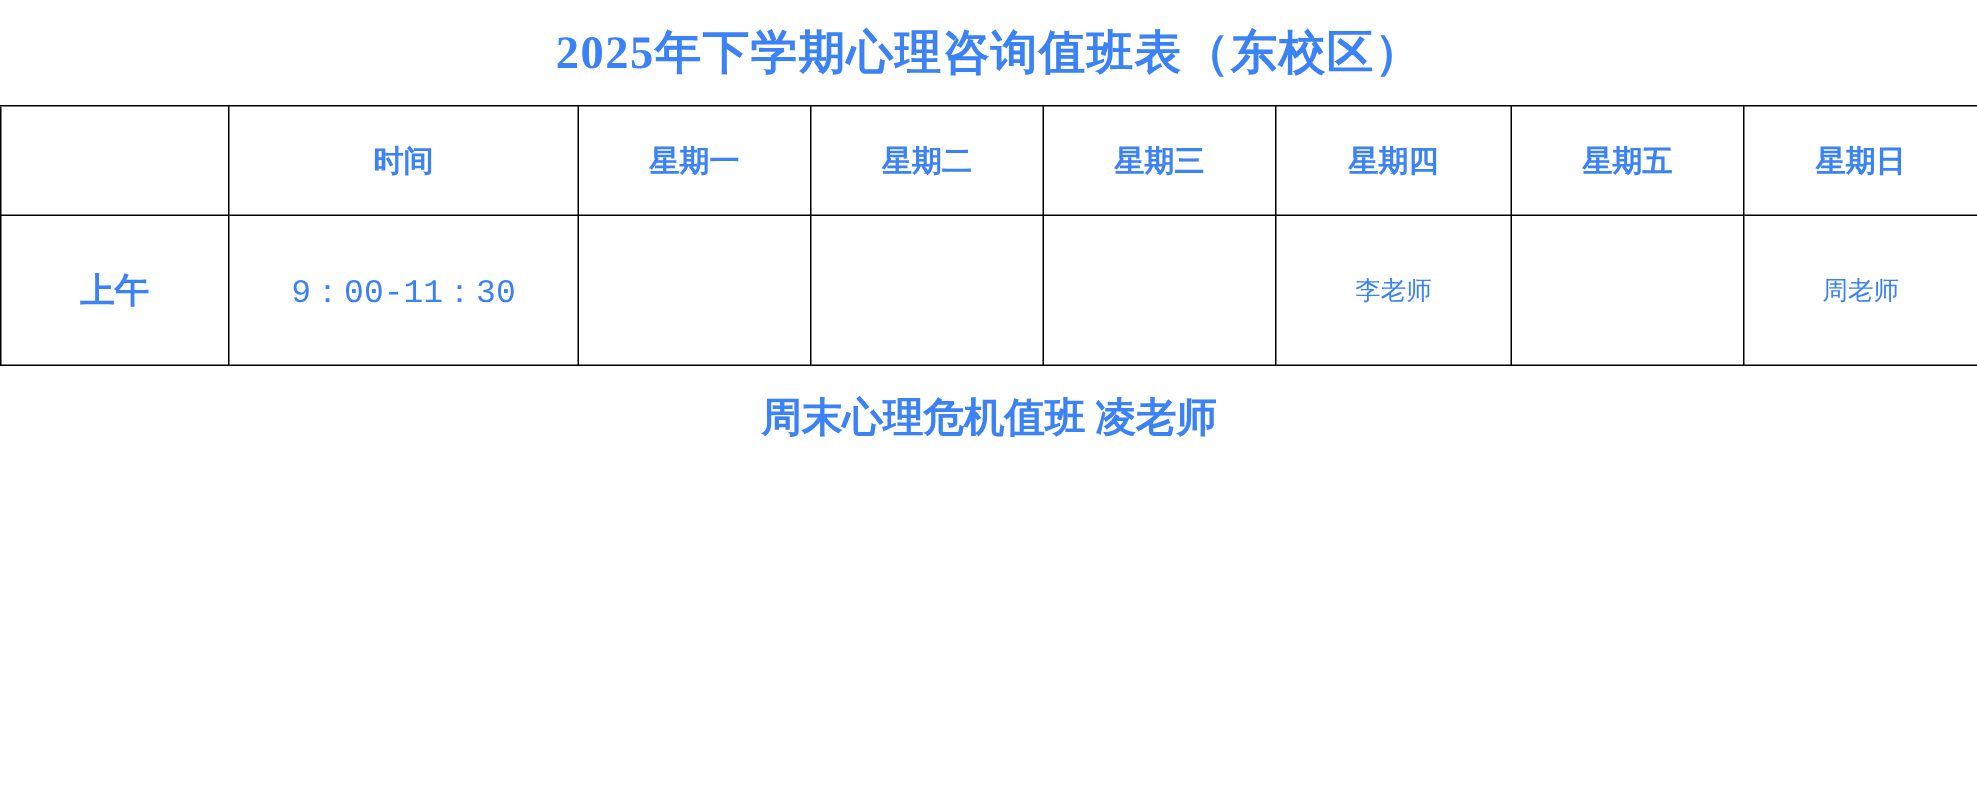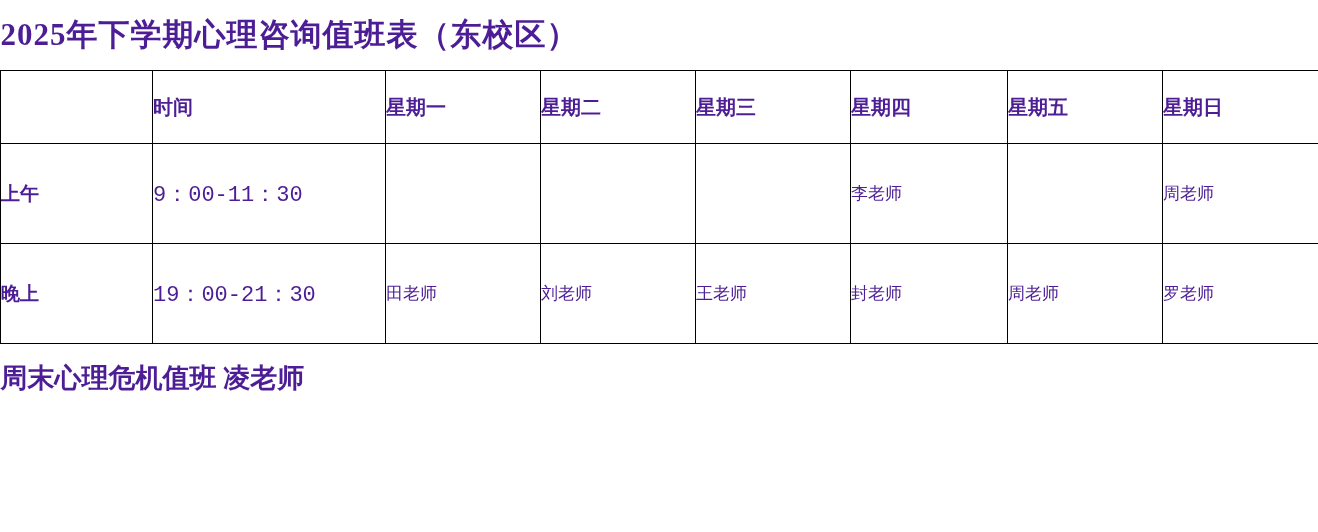--- a/index.html
+++ b/index.html
@@ -22,25 +22,26 @@
     background: #ffffff;
   }
   table.duty {
     border-collapse: collapse;
     table-layout: fixed;
     width: 1318px;
     margin: 0;
   }
   table.duty td {
     border: 1px solid #000000;
+    text-align: center;
     vertical-align: middle;
     padding: 0;
     font-family: "Liberation Serif", "DejaVu Serif", serif;
     font-size: 23px;
-    color: #4c1d95;
+    color: #3b82f6;
     background: #ffffff;
   }
   
   col.c0 { width: 152px; }
   col.c1 { width: 233px; }
   col.c2 { width: 155px; }
   col.c3 { width: 155px; }
   col.c4 { width: 155px; }
   col.c5 { width: 157px; }
   col.c6 { width: 155px; }
@@ -59,21 +60,21 @@
     height: 72px;
     font-size: 20px;
     font-weight: bold;
   }
   tr.body-row td {
     height: 99px;
     font-size: 17px;
   }
   tr.body-row td.period {
     font-weight: bold;
-    font-size: 19px;
+    font-size: 23px;
   }
   tr.body-row td.timecell {
     font-family: "Liberation Mono", "DejaVu Sans Mono", monospace;
     font-size: 22px;
     letter-spacing: 0px;
   }
   tr.footer-row td {
     height: 67px;
     font-size: 27px;
     font-weight: bold;
@@ -118,29 +119,19 @@
         <td class="timecell">9：00-11：30</td>
         <td></td>
         <td></td>
         <td></td>
         <td>李老师</td>
         <td></td>
         <td>周老师</td>
       </tr>
 
 
-      <tr class="body-row">
-        <td class="period">晚上</td>
-        <td class="timecell">19：00-21：30</td>
-        <td>田老师</td>
-        <td>刘老师</td>
-        <td>王老师</td>
-        <td>封老师</td>
-        <td>周老师</td>
-        <td>罗老师</td>
-      </tr>
 
       <tr class="footer-row">
         <td colspan="8">周末心理危机值班 凌老师</td>
       </tr>
     </tbody>
   </table>
 </div>
 
 </body></html>

